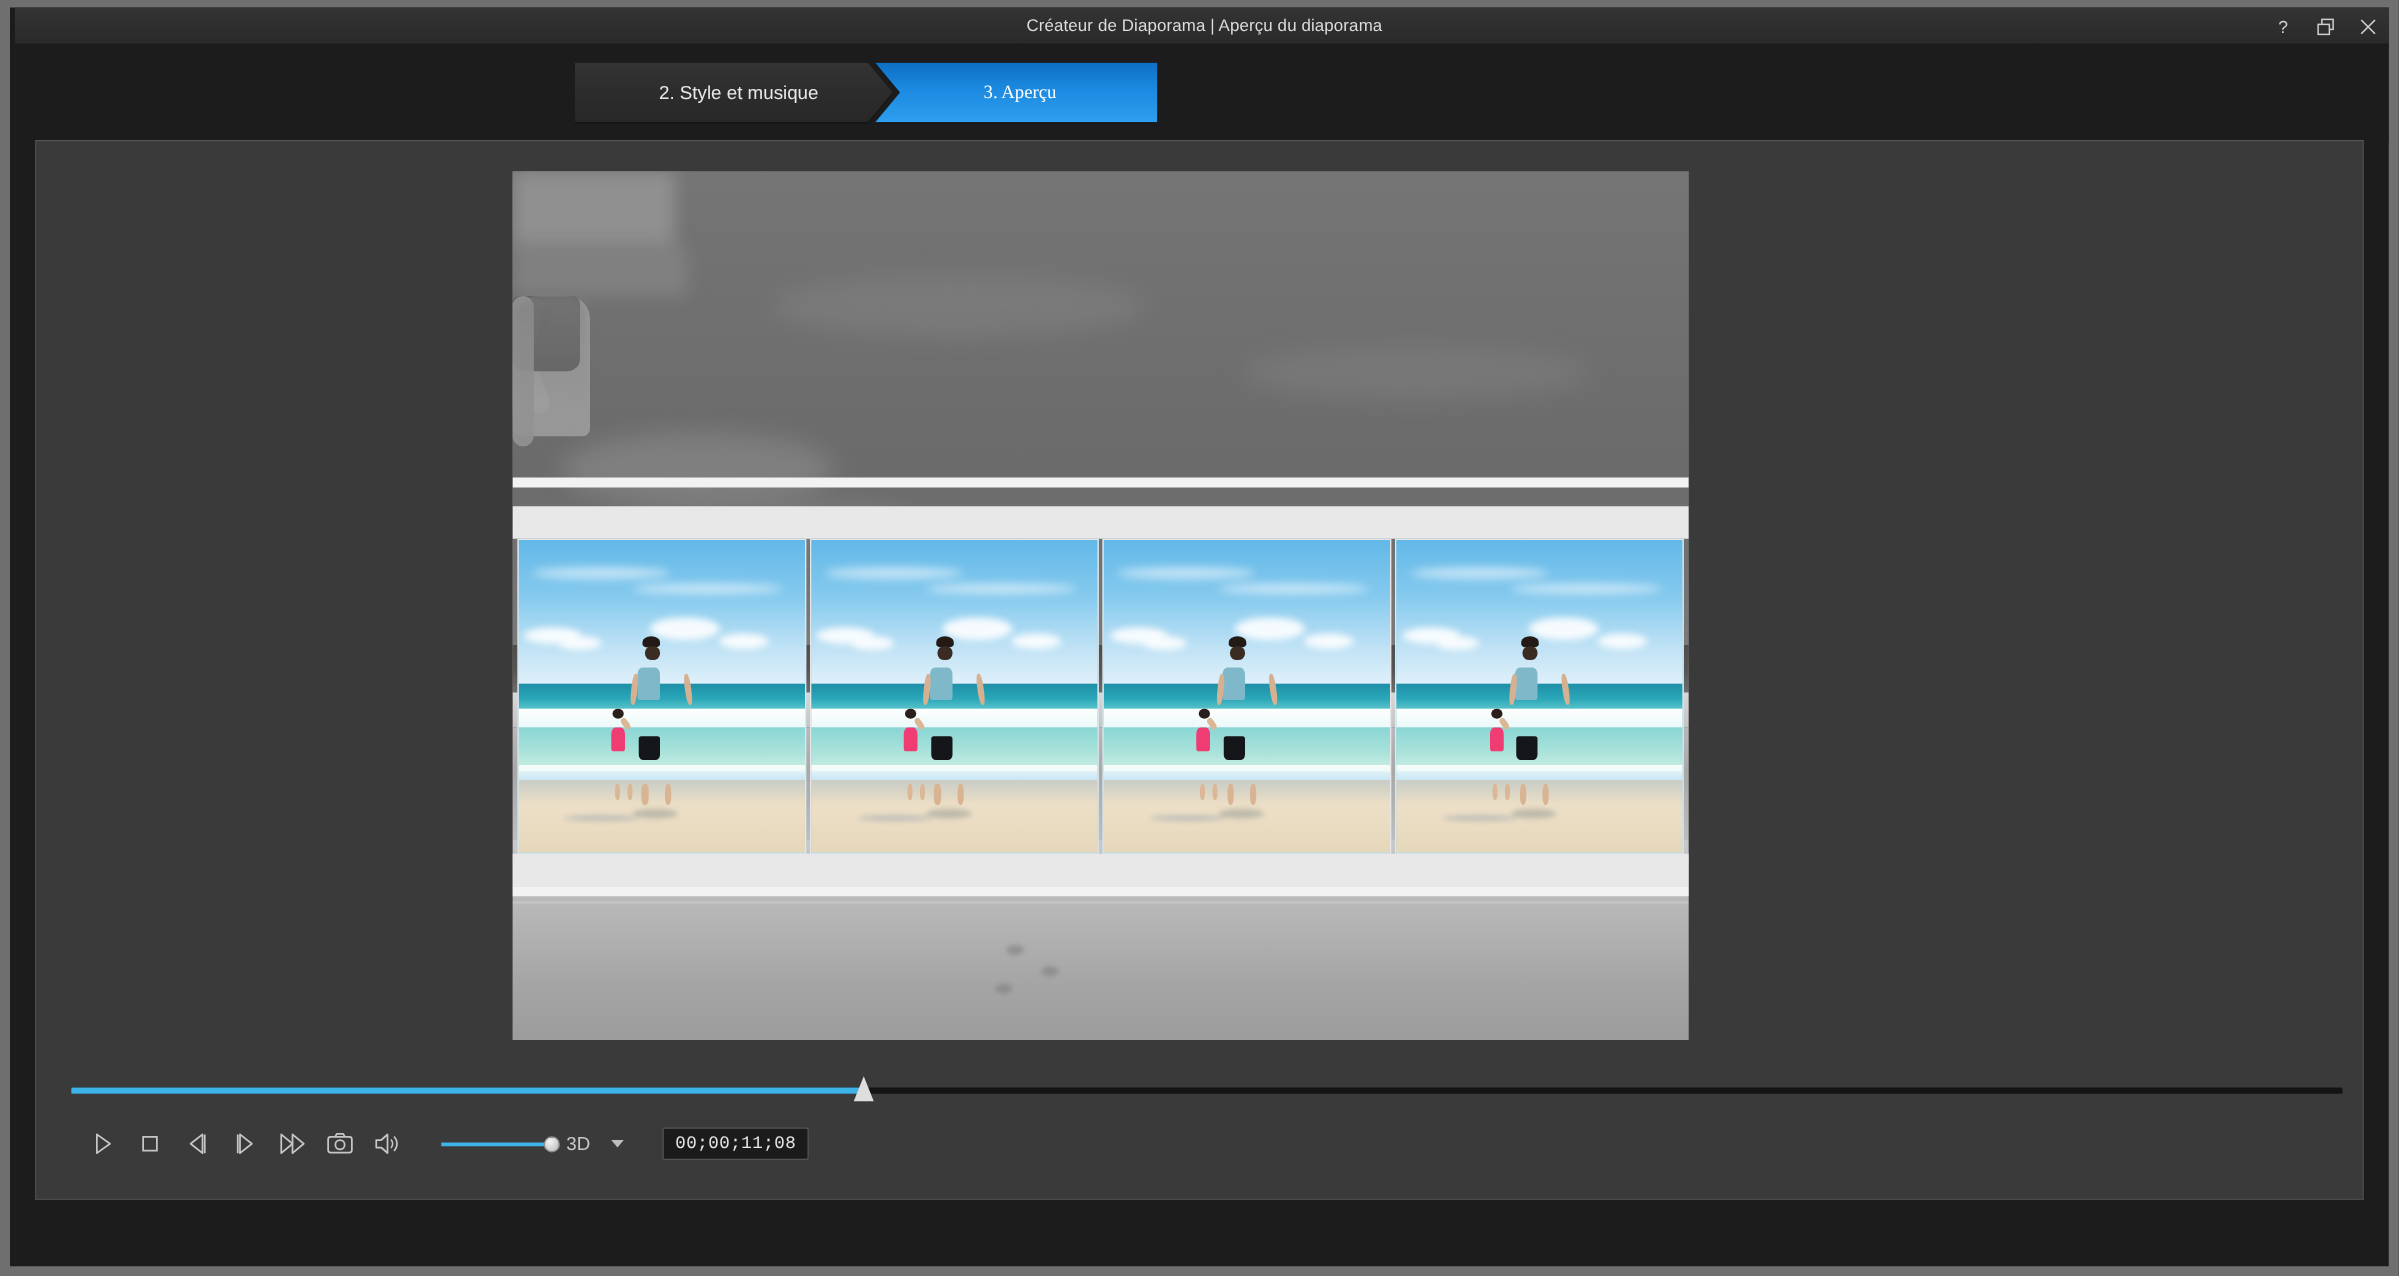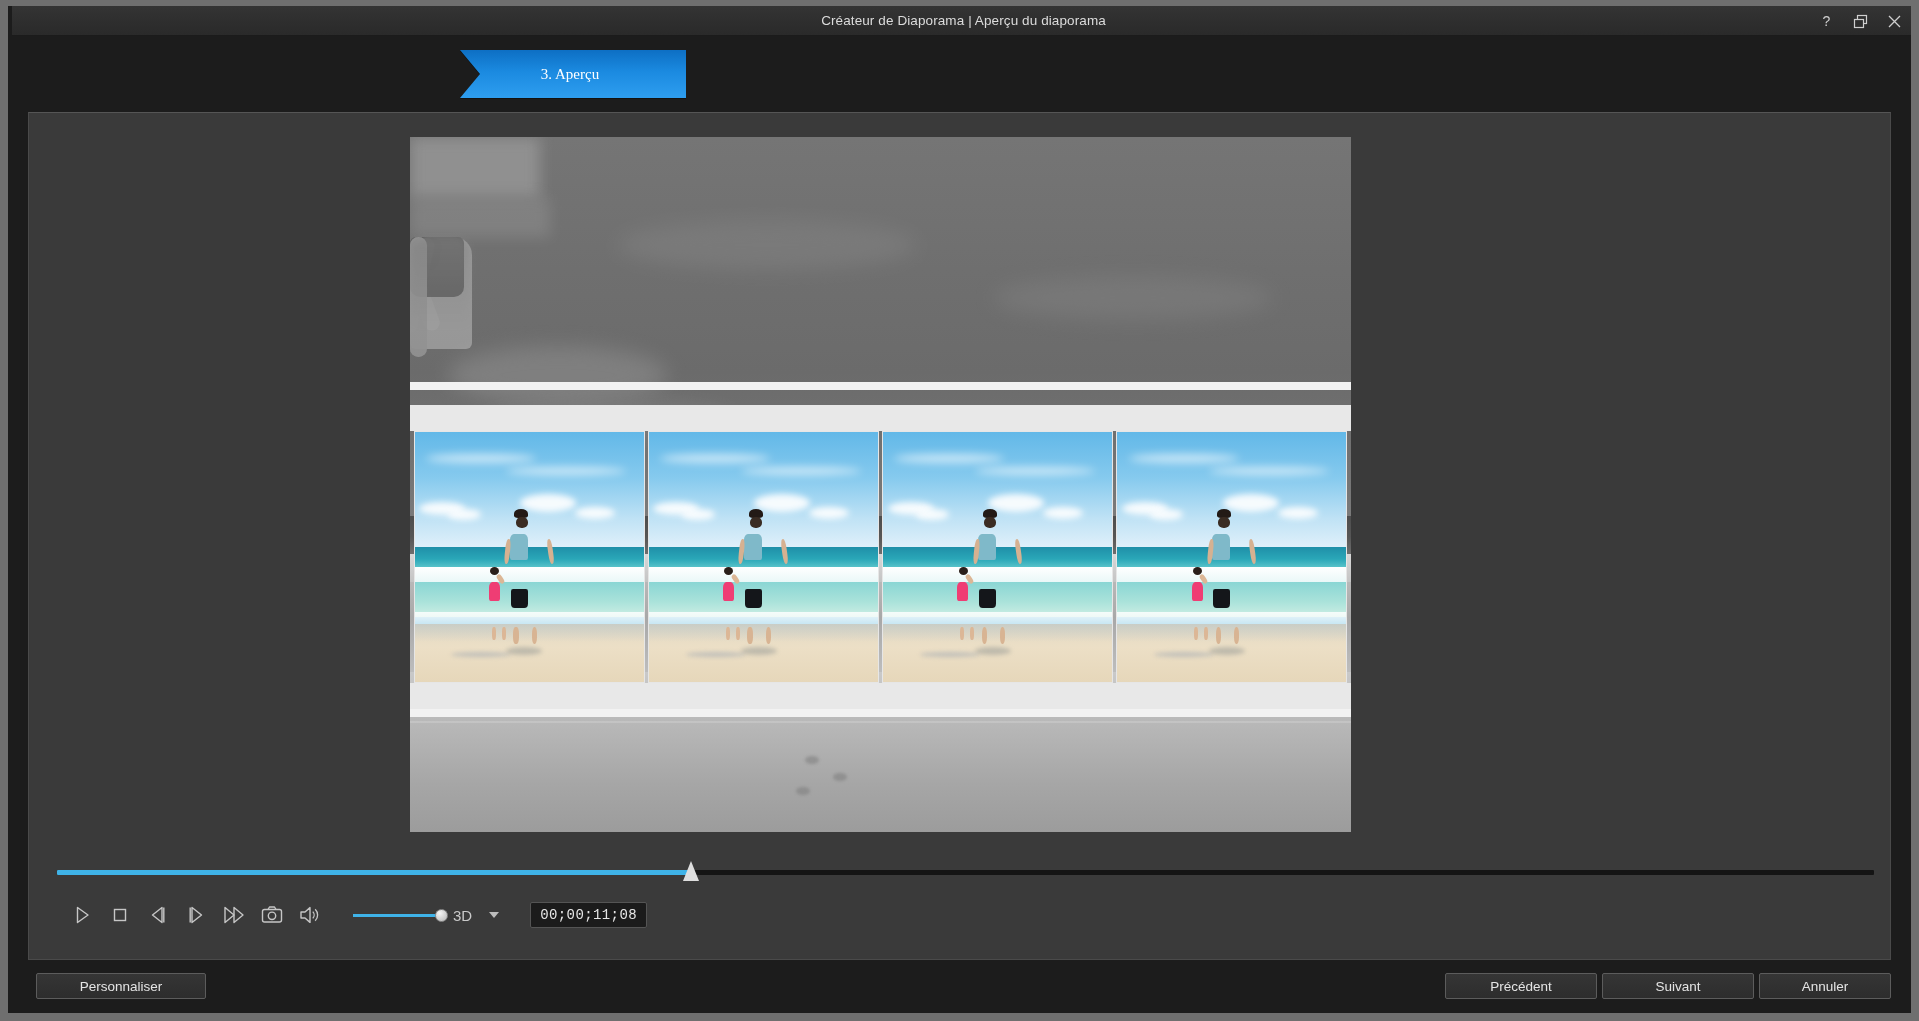--- a/index.html
+++ b/index.html
@@ -501,20 +501,23 @@
       <div class="wc-btn">
         <svg width="15" height="15" viewBox="0 0 15 15" aria-hidden="true">
           <path d="M2 2 L13 13 M13 2 L2 13" stroke="#cfcfcf" stroke-width="1.3" fill="none"></path>
         </svg>
       </div>
     </div>
   </div>
 
   <div id="wizard-bar">
     <div id="wizard-steps">
+      <div class="step w2">
+        <span class="step-label">2. Style et musique</span>
+      </div>
       <div class="step w3 active">
         <span class="step-label">3. Aperçu</span>
       </div>
     </div>
   </div>
 
   <div id="preview-panel">
 
     <div id="preview-stage">
 
@@ -752,28 +755,14 @@
           </svg>
         </div>
       </div>
 
       <div id="timecode-box">
         <span>00;00;11;08</span>
       </div>
     </div>
   </div>
 
-  <div id="bottom-bar">
-    <div class="btn" id="btn-customize">
-      <span>Personnaliser</span>
-    </div>
-    <div class="btn" id="btn-previous">
-      <span>Précédent</span>
-    </div>
-    <div class="btn" id="btn-next">
-      <span>Suivant</span>
-    </div>
-    <div class="btn" id="btn-cancel">
-      <span>Annuler</span>
-    </div>
-  </div>
 
 </div>
 
 </body></html>

